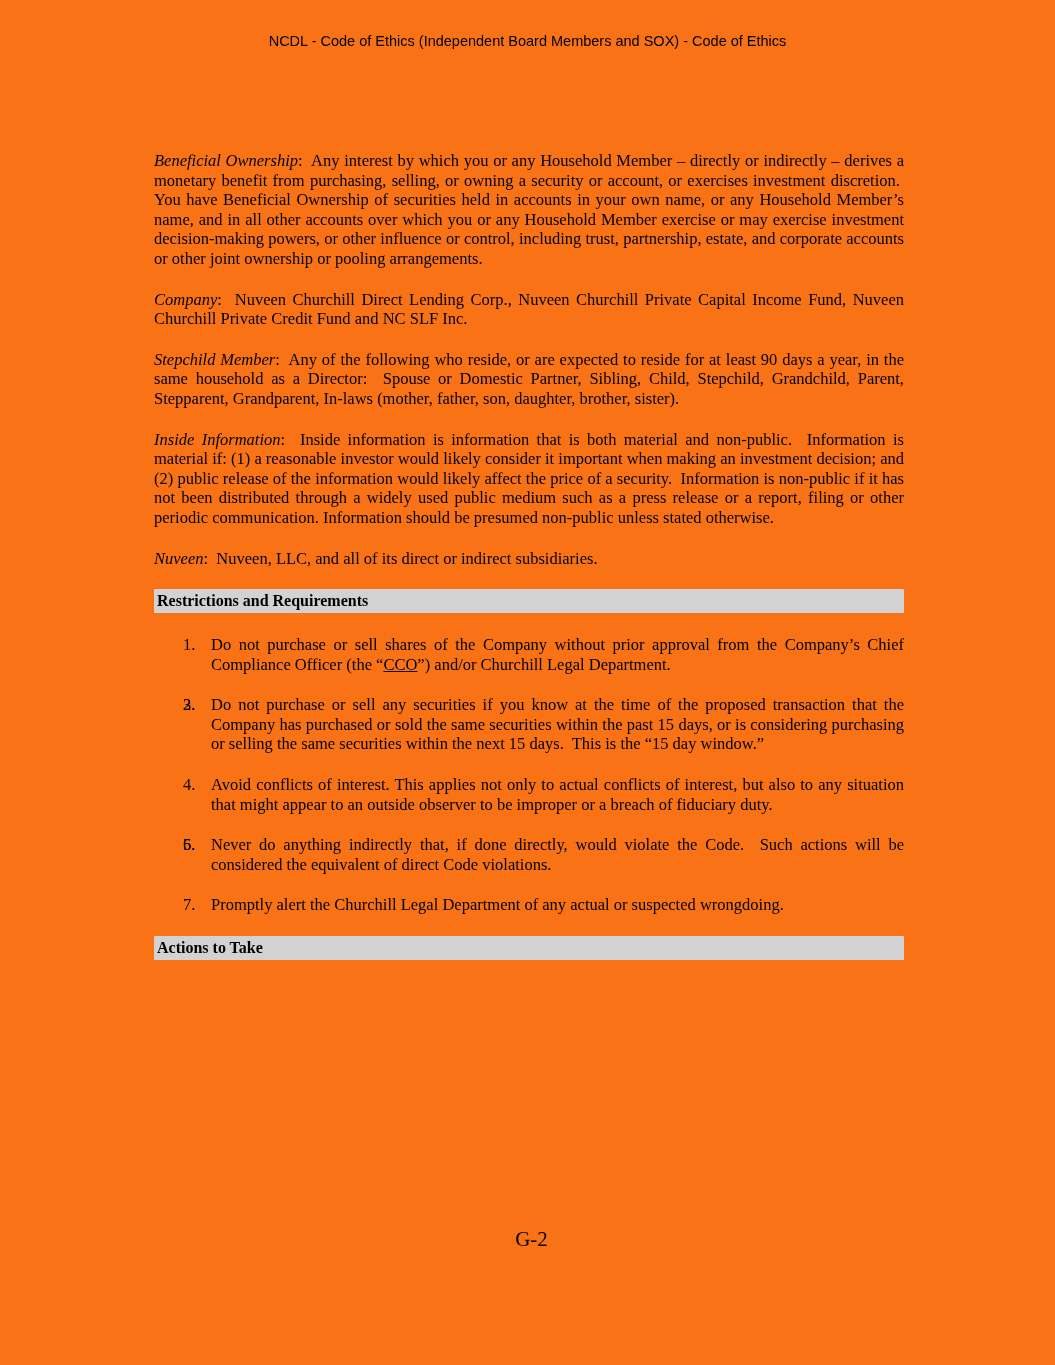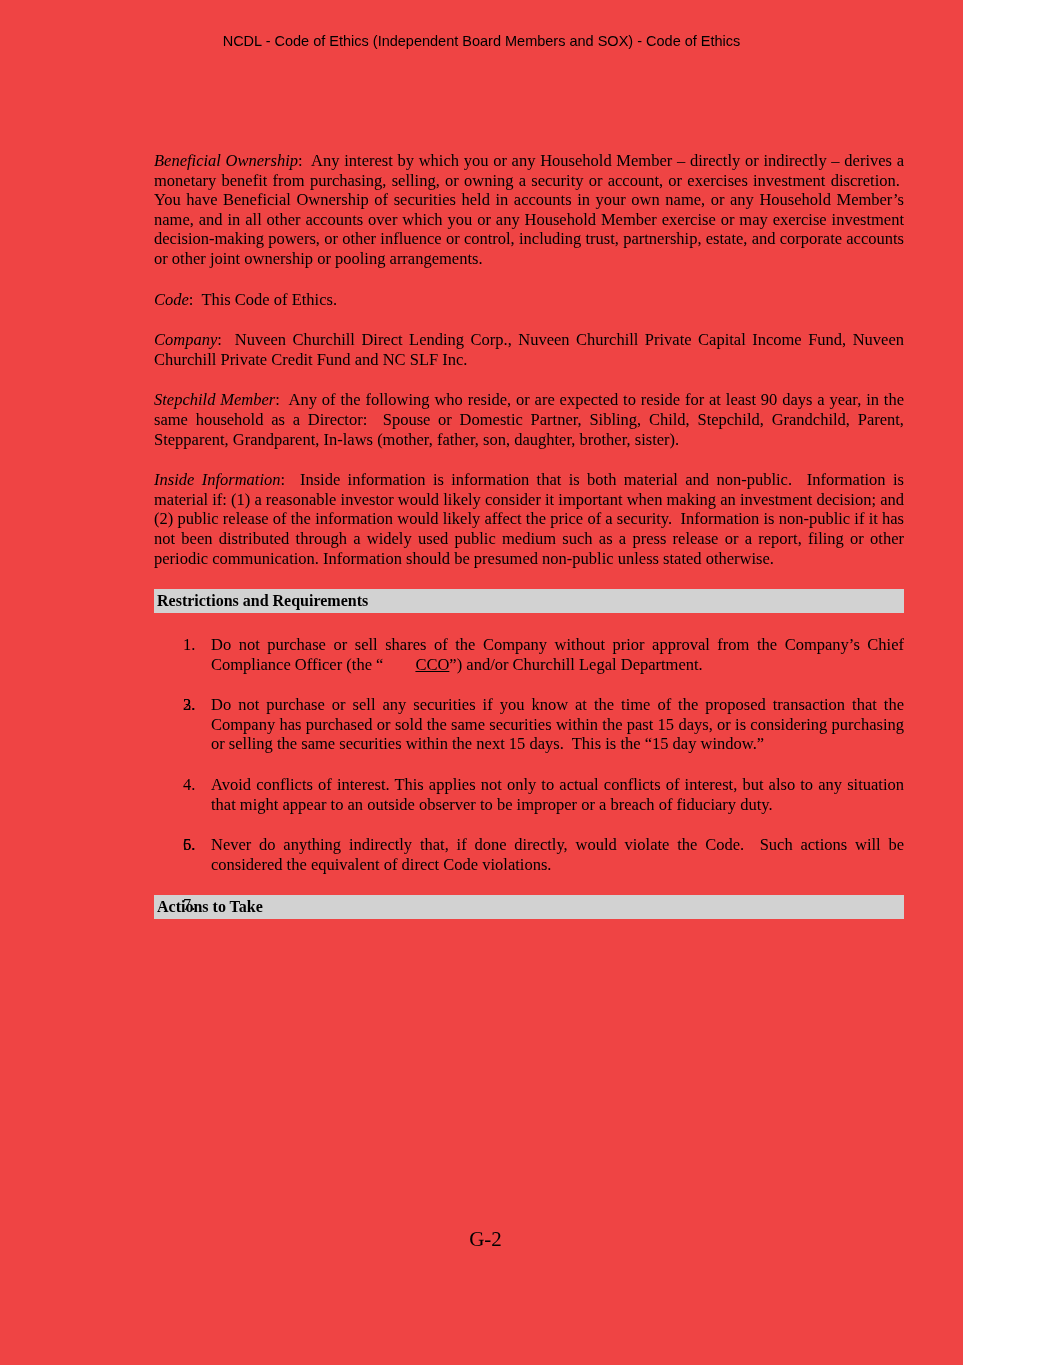--- a/index.html
+++ b/index.html
@@ -2,23 +2,23 @@
 <html><head>
 <meta charset="utf-8">
 <style>
   html, body {
     margin: 0;
     padding: 0;
     background: #ffffff;
   }
   .page {
     position: relative;
-    width: 963px;
+    width: 1055px;
     height: 1365px;
-    background: #ef4444;
+    background: #f97316;
     color: #000000;
     font-family: "Liberation Serif", serif;
     overflow: hidden;
   }
   .doc-header {
     position: absolute;
     top: 33px;
     left: 0;
     width: 100%;
     text-align: center;
@@ -57,54 +57,53 @@
     padding-left: 57px;
     margin: 0 0 21px 0;
   }
   .li .num {
     position: absolute;
     left: 29px;
     top: 0;
   }
   .u {
     text-decoration: underline;
-    margin-left: 32px;
   }
   .doc-footer {
     position: absolute;
     top: 1227px;
     left: 4px;
     width: 100%;
     text-align: center;
     font-size: 21px;
   }
 </style>
 </head>
 <body>
 
 <div class="page">
   <div class="doc-header">NCDL - Code of Ethics (Independent Board Members and SOX) - Code of Ethics</div>
 
   <div class="content">
     <div id="definitions">
         <p class="para"><span class="term">Beneficial Ownership</span><span>:&nbsp; Any interest by which you or any Household Member – directly or indirectly – derives a monetary benefit from purchasing, selling, or owning a security or account, or exercises investment discretion.&nbsp; You have Beneficial Ownership of securities held in accounts in your own name, or any Household Member’s name, and in all other accounts over which you or any Household Member exercise or may exercise investment decision-making powers, or other influence or control, including trust, partnership, estate, and corporate accounts or other joint ownership or pooling arrangements.</span></p>
-        <p class="para"><span class="term">Code</span><span>:&nbsp; This Code of Ethics.</span></p>
         <p class="para"><span class="term">Company</span><span>:&nbsp; Nuveen Churchill Direct Lending Corp., Nuveen Churchill Private Capital Income Fund, Nuveen Churchill Private Credit Fund and NC SLF Inc.</span></p>
         <p class="para"><span class="term">Stepchild Member</span><span>:&nbsp; Any of the following who reside, or are expected to reside for at least 90 days a year, in the same household as a Director:&nbsp; Spouse or Domestic Partner, Sibling, Child, Stepchild, Grandchild, Parent, Stepparent, Grandparent, In-laws (mother, father, son, daughter, brother, sister).</span></p>
         <p class="para"><span class="term">Inside Information</span><span>:&nbsp; Inside information is information that is both material and non-public.&nbsp; Information is material if: (1) a reasonable investor would likely consider it important when making an investment decision; and (2) public release of the information would likely affect the price of a security.&nbsp; Information is non-public if it has not been distributed through a widely used public medium such as a press release or a report, filing or other periodic communication. Information should be presumed non-public unless stated otherwise.</span></p>
+        <p class="para"><span class="term">Nuveen</span><span>:&nbsp; Nuveen, LLC, and all of its direct or indirect subsidiaries.</span></p>
       </div>
     <div id="sections">
         <div class="bar" style="background: rgb(210, 210, 210);">Restrictions and Requirements</div>
         <div class="list">
           <div class="li"><span class="num">1.</span><span><span>Do not purchase or sell shares of the Company without prior approval from the Company’s Chief Compliance Officer (the “</span><span class="u">CCO</span><span>”) and/or Churchill Legal Department.</span></span></div>
           <div class="li"><span class="num">2.</span></div>
           <div class="li"><span class="num">3.</span><span>Do not purchase or sell any securities if you know at the time of the proposed transaction that the Company has purchased or sold the same securities within the past 15 days, or is considering purchasing or selling the same securities within the next 15 days.&nbsp; This is the “15 day window.”</span></div>
           <div class="li"><span class="num">4.</span><span>Avoid conflicts of interest. This applies not only to actual conflicts of interest, but also to any situation that might appear to an outside observer to be improper or a breach of fiduciary duty.</span></div>
           <div class="li"><span class="num">5.</span></div>
           <div class="li"><span class="num">6.</span><span>Never do anything indirectly that, if done directly, would violate the Code.&nbsp; Such actions will be considered the equivalent of direct Code violations.</span></div>
-          <div class="li"><span class="num">7.</span></div>
+          <div class="li"><span class="num">7.</span><span>Promptly alert the Churchill Legal Department of any actual or suspected wrongdoing.</span></div>
         </div>
         <div class="bar" style="background: rgb(210, 210, 210);">Actions to Take</div>
       </div>
   </div>
 
   <div class="doc-footer">G-2</div>
 </div>
 
 </body></html>

